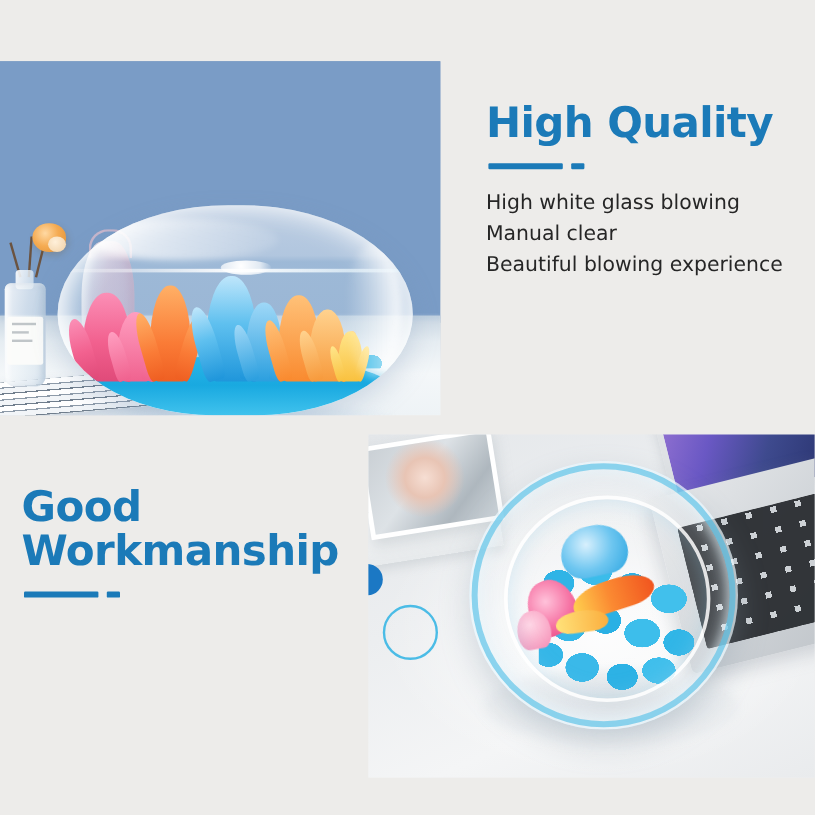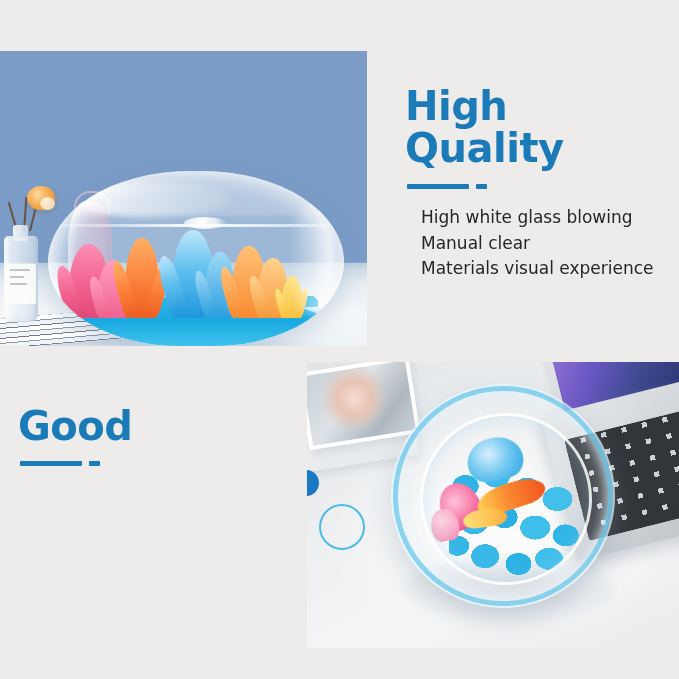--- a/index.html
+++ b/index.html
@@ -328,21 +328,21 @@
     filter: blur(5px);
   }
 
   
   .block { position: absolute; }
   #block-right { left: 405px; top: 85px; width: 270px; }
   #block-left  { left: 18px;  top: 405px; width: 300px; }
 
   .headline {
     color: #1b7ab8;
-    font-size: 40px;
+    font-size: 35px;
     line-height: 1.06;
     font-weight: bold;
     letter-spacing: -0.5px;
     margin: 0;
     font-family: "DejaVu Sans", sans-serif;
   }
   .headline .ln { display: block; }
 
   .rule {
     display: flex;
@@ -352,21 +352,21 @@
   }
   .rule .bar {
     display: block; width: 62px; height: 5px;
     background: #1b7ab8; border-radius: 1px;
   }
   .rule .dash {
     display: block; width: 11px; height: 5px;
     background: #1b7ab8; border-radius: 1px;
   }
 
-  .bullets { margin: 16px; padding: 0; list-style: none; }
+  .bullets { margin: 0; padding: 0; list-style: none; }
   .bullets li {
     color: #262626;
     font-size: 17px;
     line-height: 1.52;
     white-space: nowrap;
     font-family: "DejaVu Sans", sans-serif;
   }
 </style>
 </head>
 <body>
@@ -448,27 +448,28 @@
     <h2 class="headline">
       <span class="ln">High Quality</span>
     </h2>
     <div class="rule">
       <span class="bar"></span>
       <span class="dash"></span>
     </div>
     <ul class="bullets">
       <li>High white glass blowing</li>
       <li>Manual clear</li>
-      <li>Materials visual experience</li>
+      <li>Beautiful blowing experience</li>
     </ul>
   </div>
 
   <div class="block" id="block-left">
     <h2 class="headline">
       <span class="ln">Good</span>
+      <span class="ln">Workmanship</span>
     </h2>
     <div class="rule">
       <span class="bar"></span>
       <span class="dash"></span>
     </div>
     <ul class="bullets">
     </ul>
   </div>
 
 </div>

